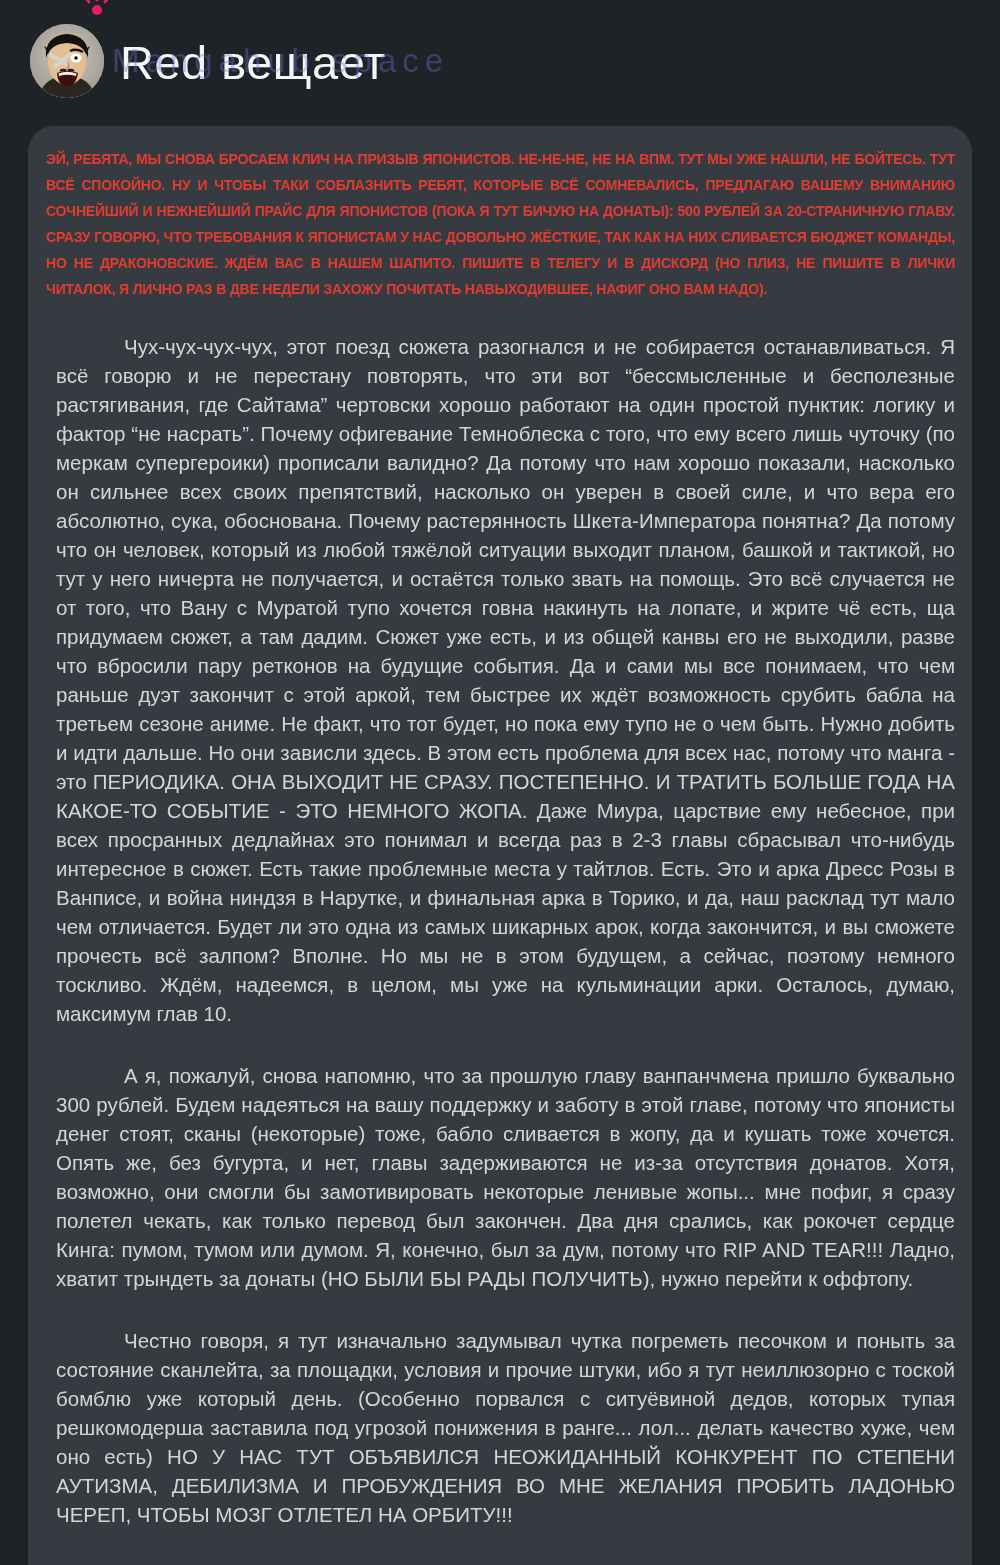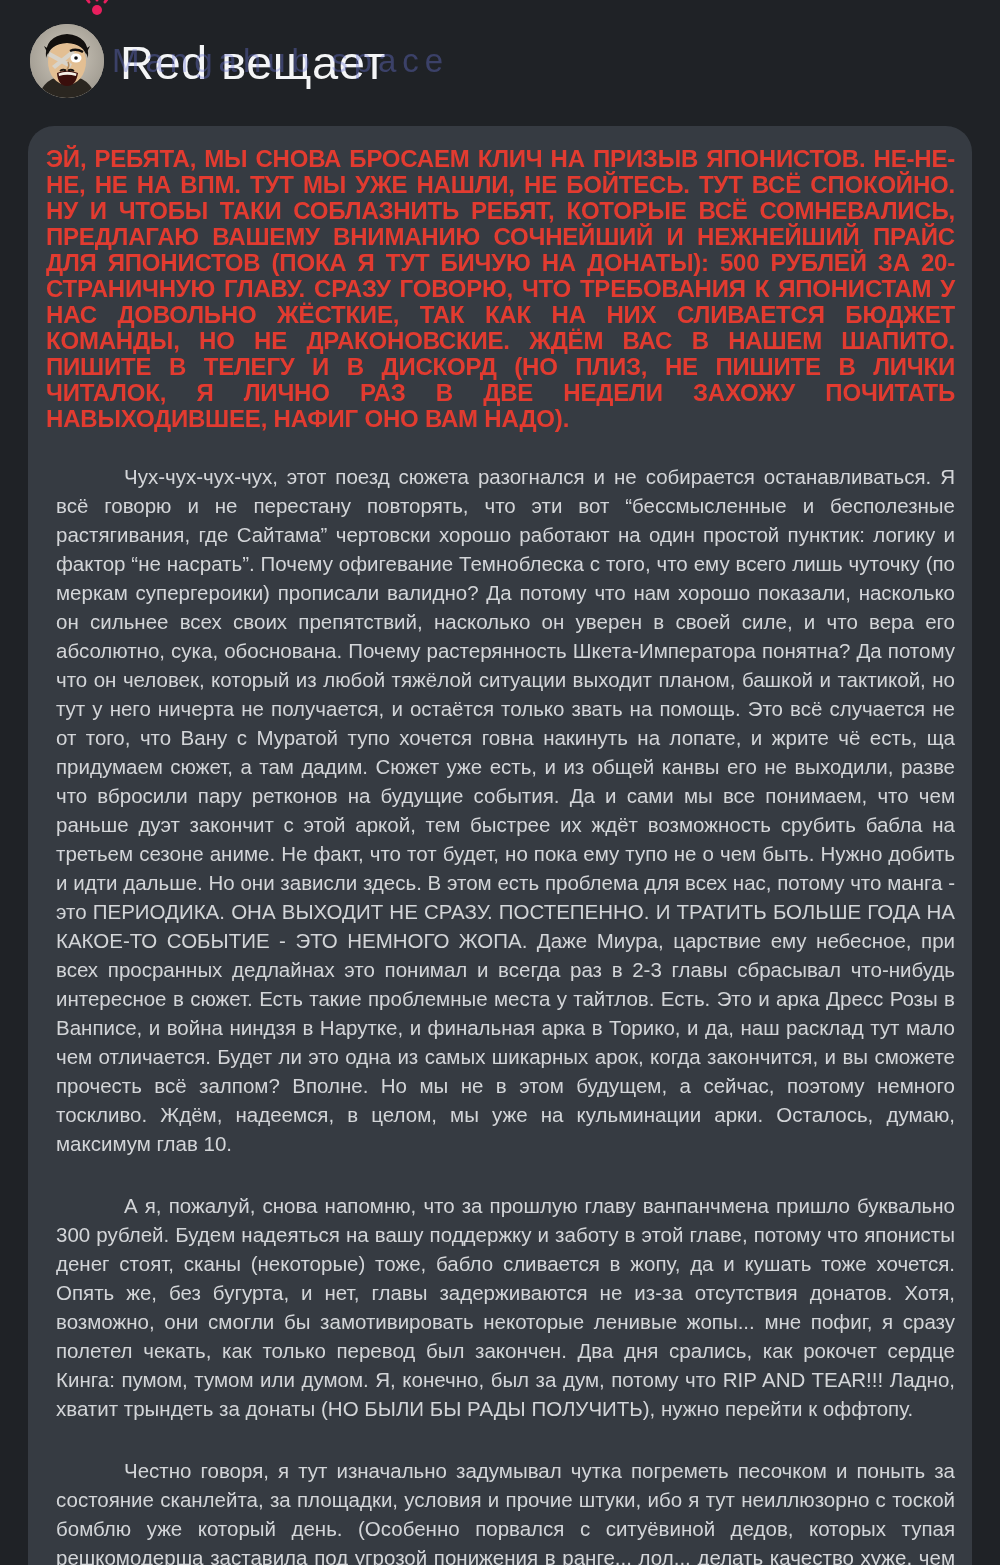--- a/index.html
+++ b/index.html
@@ -57,21 +57,21 @@
     margin: 0 28px;
     height: 1440px;
     background: #363b42;
     border-radius: 26px 26px 0 0;
     padding: 20px 17px 0 12px;
     overflow: hidden;
   }
   .announcement {
     color: #e23b30;
     font-weight: 800;
-    font-size: 24px;
+    font-size: 14px;
     line-height: 26px;
     text-align: justify;
     letter-spacing: -0.2px;
     margin: 0 0 30px 6px;
   }
   .body-text p {
     color: #d3d5d8;
     font-size: 20.5px;
     line-height: 29px;
     text-align: justify;

